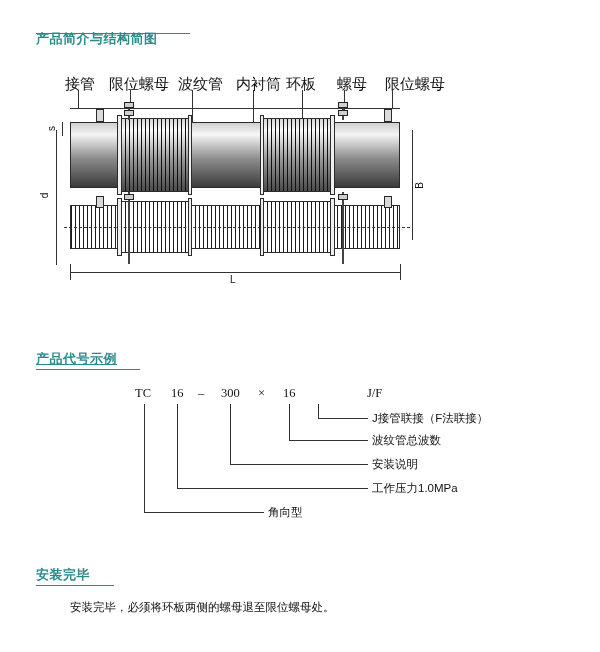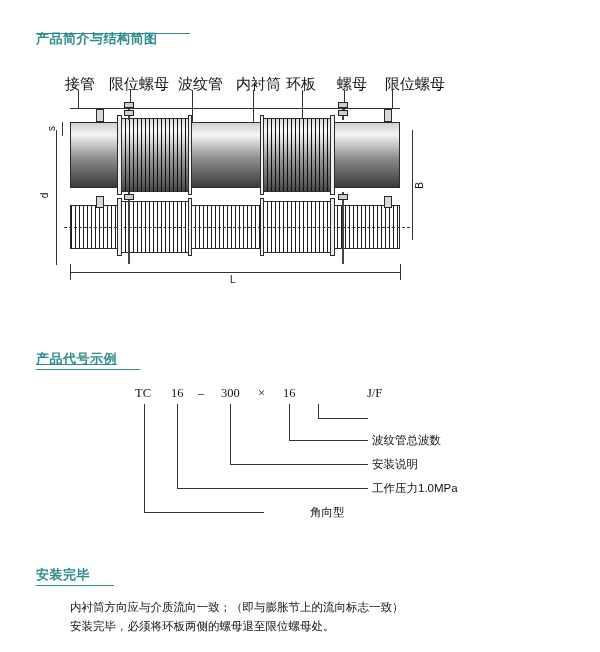--- a/index.html
+++ b/index.html
@@ -272,25 +272,25 @@
   <div class="leader" style="left:190px; top:24px; height:60px;"></div>
   <div class="leader" style="left:249px; top:24px; height:36px;"></div>
   <div class="leader" style="left:278px; top:24px; height:14px;"></div>
 
   <div class="hleader" style="left:278px; top:38px; width:50px;"></div>
   <div class="hleader" style="left:249px; top:60px; width:79px;"></div>
   <div class="hleader" style="left:190px; top:84px; width:138px;"></div>
   <div class="hleader" style="left:137px; top:108px; width:191px;"></div>
   <div class="hleader" style="left:104px; top:132px; width:120px;"></div>
 
+  <div class="code-desc" style="left:332px; top:31px;">J接管联接（F法联接）</div>
   <div class="code-desc" style="left:332px; top:53px;text-align:right;">波纹管总波数</div>
   <div class="code-desc" style="left:332px; top:77px;">安装说明</div>
   <div class="code-desc" style="left:332px; top:101px;">工作压力1.0MPa</div>
-  <div class="code-desc" style="left:228px; top:125px;margin-left:42px;">角向型</div>
+  <div class="code-desc" style="left:228px; top:125px;">角向型</div>
 </div>
 
 <div class="section-title" style="left:36px; top:566px;">安装完毕</div>
 <div class="title-underline" style="left:36px; top:585px; width:78px;"></div>
 
 <div id="install-notes">
-  <div class="note-line">内衬筒方向应与介质流向一致；（即与膨胀节上的流向标志一致）</div>
   <div class="note-line">安装完毕，必须将环板两侧的螺母退至限位螺母处。</div>
 </div>
 
 </body></html>

